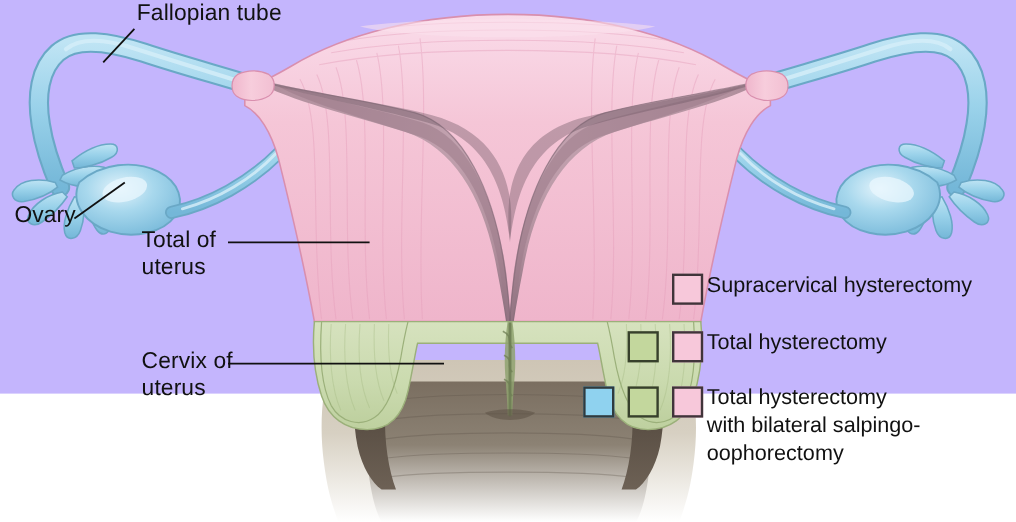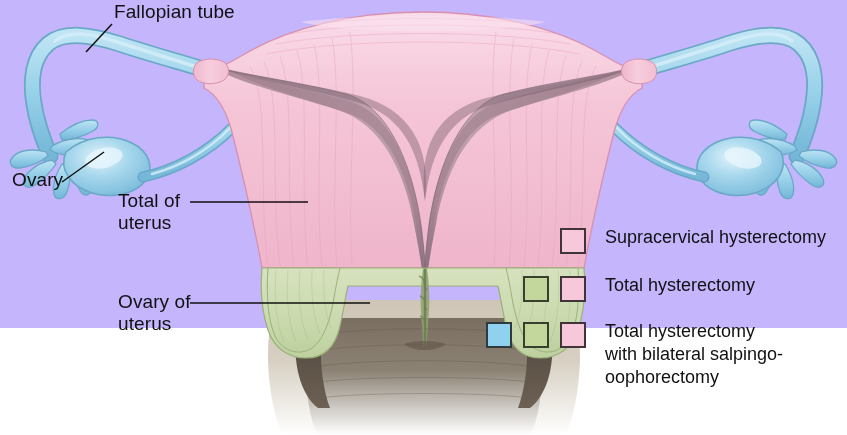--- a/index.html
+++ b/index.html
@@ -20,21 +20,21 @@
   .lrow.r1{height:48px;}
   .lrow.r2{height:46px;}
   .lrow.r3{height:46px;}
   .slots{position:relative;width:101px;height:30px;flex:0 0 101px;}
   .sw{position:absolute;top:0;width:26px;height:26px;box-sizing:border-box;
       border:2px solid #3a3a32;}
   .sw.blue{left:0px;background:#8fd2ef;border-color:#2f3a3e;}
   .sw.green{left:37px;background:#c3d79d;border-color:#37402c;}
   .sw.pink{left:74px;background:#f7c8da;border-color:#40343a;}
   .ltext{font-size:18px;line-height:23px;color:#111;white-space:pre-line;
-         padding-left:18px;margin-top:-2px;}
+         padding-left:2px;margin-top:-2px;}
 </style>
 </head>
 <body>
 
 <div id="stage">
 
   <svg id="art" width="847" height="435" viewBox="0 0 847 435">
     <defs>
       <linearGradient id="gPink" x1="0" y1="0" x2="0" y2="1">
         <stop offset="0%" stop-color="#fadcea"></stop>
@@ -388,21 +388,21 @@
       <path d="M62,182 L104,152"></path>
       <path d="M190,202 L308,202"></path>
       <path d="M190,303 L370,303"></path>
     </g>
   </svg>
 
   <div class="label" id="lbl-fallopian">Fallopian tube</div>
   <div class="label" id="lbl-ovary">Ovary</div>
   <div class="label" id="lbl-body">Total of
 uterus</div>
-  <div class="label" id="lbl-cervix">Ovary of
+  <div class="label" id="lbl-cervix">Cervix of
 uterus</div>
 
   <div id="legend">
 
     <div class="lrow r1">
       <div class="slots">
         <span class="sw pink"></span>
       </div>
       <div class="ltext">Supracervical hysterectomy</div>
     </div>

